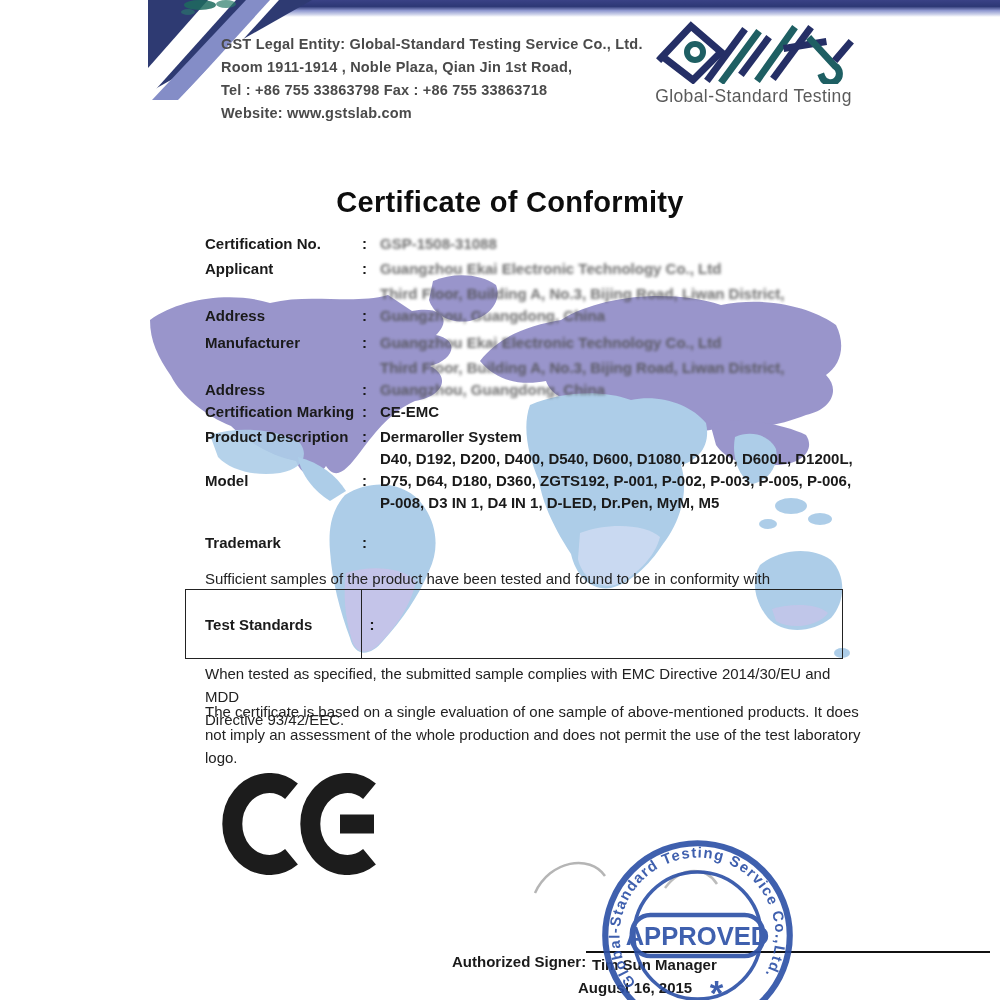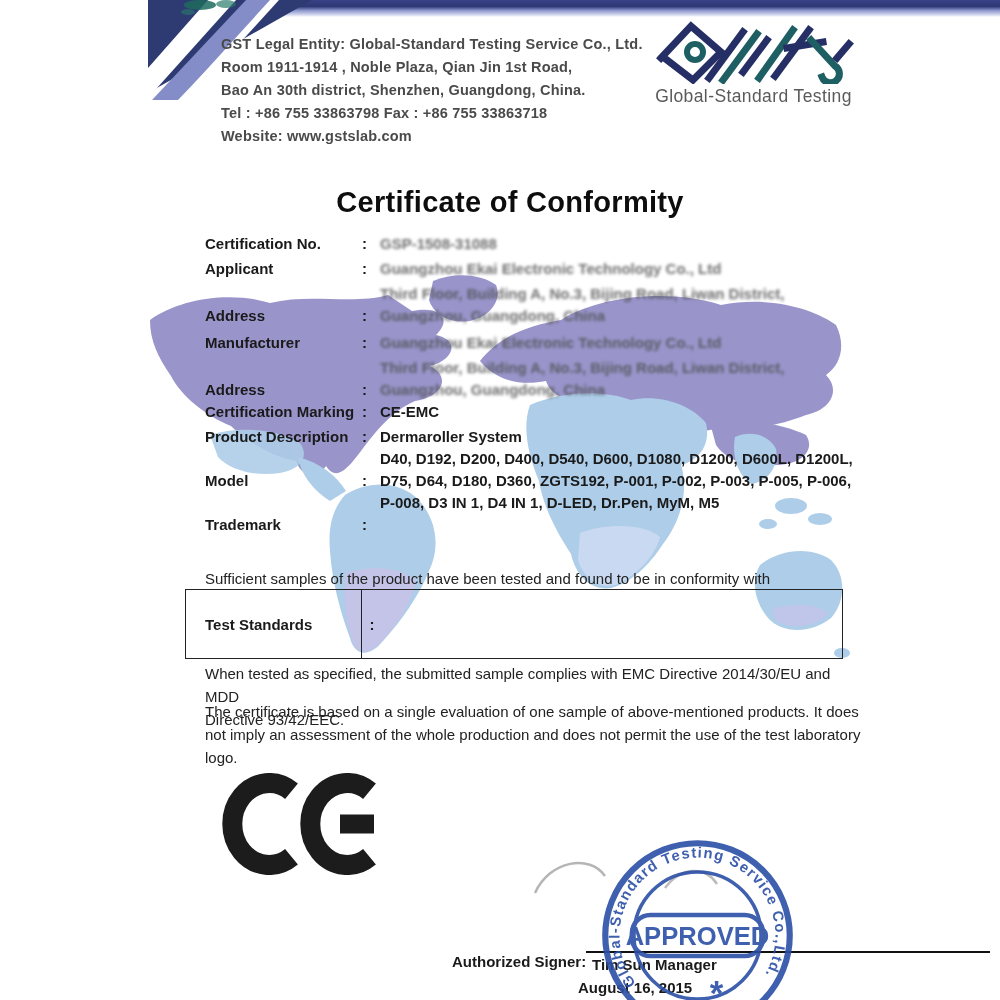--- a/index.html
+++ b/index.html
@@ -23,21 +23,21 @@
   .logo-caption{font-size:17.5px;color:#5a5a5a;letter-spacing:.4px;margin-top:2px;}
   
   .doc-title{left:150px;top:186px;width:720px;text-align:center;font-size:29px;font-weight:bold;color:#0d0d0d;letter-spacing:.3px;z-index:2;}
   
   .fields{left:205px;top:233px;width:660px;z-index:2;}
   .frow{display:flex;align-items:flex-start;}
   .frow .lbl{width:157px;flex:0 0 157px;font-weight:bold;font-size:15px;line-height:22px;}
   .frow .colon{width:18px;flex:0 0 18px;font-weight:bold;font-size:15px;line-height:22px;}
   .frow .val{flex:1;font-size:15px;line-height:22px;font-weight:bold;white-space:pre-line;}
   .blurred{color:#4c4c4c;filter:blur(1.7px);opacity:.8;}
-  .mt3{margin-top:3px}.mt5{margin-top:5px}.mt18{}
+  .mt3{margin-top:3px}.mt5{margin-top:5px}.mt18{margin-top:18px}
   .row-center{align-items:flex-end;}
   .pad-line{padding-top:22px;}
   
   .note{left:205px;top:570px;font-size:15px;color:#222;z-index:2;}
   
   .std-table{left:185px;top:589px;width:656px;height:68px;border:1.5px solid #222;display:flex;z-index:2;background:rgba(255,255,255,.0);}
   .std-left{width:176px;flex:0 0 176px;border-right:1.5px solid #222;display:flex;align-items:center;padding-left:19px;box-sizing:border-box;font-weight:bold;font-size:15px;}
   .std-right{flex:1;display:flex;}
   .std-colon{width:20px;flex:0 0 20px;display:flex;align-items:center;justify-content:center;font-weight:bold;font-size:15px;}
   .std-lines{padding-top:1px;font-weight:bold;font-size:15px;line-height:22px;}
@@ -68,21 +68,20 @@
   <polygon points="98,0 126,0 30,100 4,100" fill="#848dc7"></polygon>
   <polygon points="122,0 131,0 40,100 31,100" fill="#ffffff"></polygon>
   <ellipse cx="52" cy="5" rx="16" ry="5" fill="#1d6b5e" opacity="0.85"></ellipse>
   <ellipse cx="78" cy="4" rx="10" ry="4" fill="#2a7b6a" opacity="0.7"></ellipse>
   <ellipse cx="40" cy="12" rx="7" ry="3" fill="#2a7b6a" opacity="0.6"></ellipse>
 </svg>
 
 <div class="abs header-block">
   <div class="header-line">GST Legal Entity: Global-Standard Testing Service Co., Ltd.</div>
   <div class="header-line">Room 1911-1914 , Noble Plaza, Qian Jin 1st Road,</div>
-  <div class="header-line">Bao An 30th district, Shenzhen, Guangdong, China.</div>
   <div class="header-line">Tel : +86 755 33863798    Fax : +86 755 33863718</div>
   <div class="header-line">Website: www.gstslab.com</div>
 </div>
 
 <div class="abs logo-wrap">
   <svg class="logo-svg" width="205" height="66" viewBox="0 0 205 66" fill="none" stroke-linejoin="miter" stroke-linecap="square">
     <polyline points="10,40 40,8 70,34 42,62 16,42" stroke="#252f66" stroke-width="7"></polyline>
     <circle cx="44" cy="34" r="8" stroke="#1e5f63" stroke-width="6"></circle>
     <line x1="58" y1="60" x2="92" y2="14" stroke="#252f66" stroke-width="7"></line>
     <line x1="72" y1="62" x2="106" y2="16" stroke="#1e5f63" stroke-width="7"></line>

